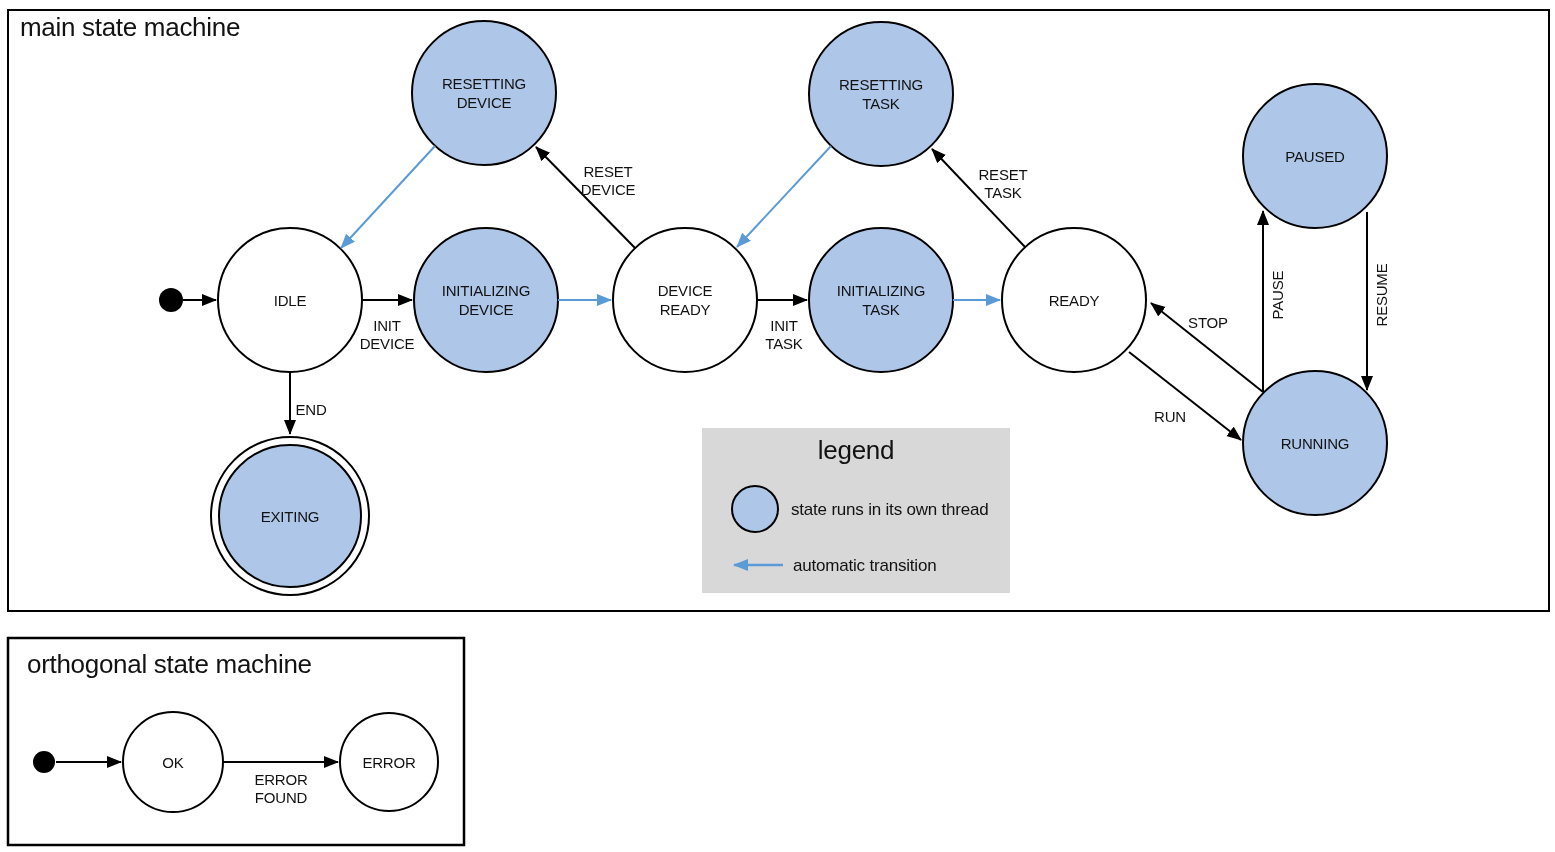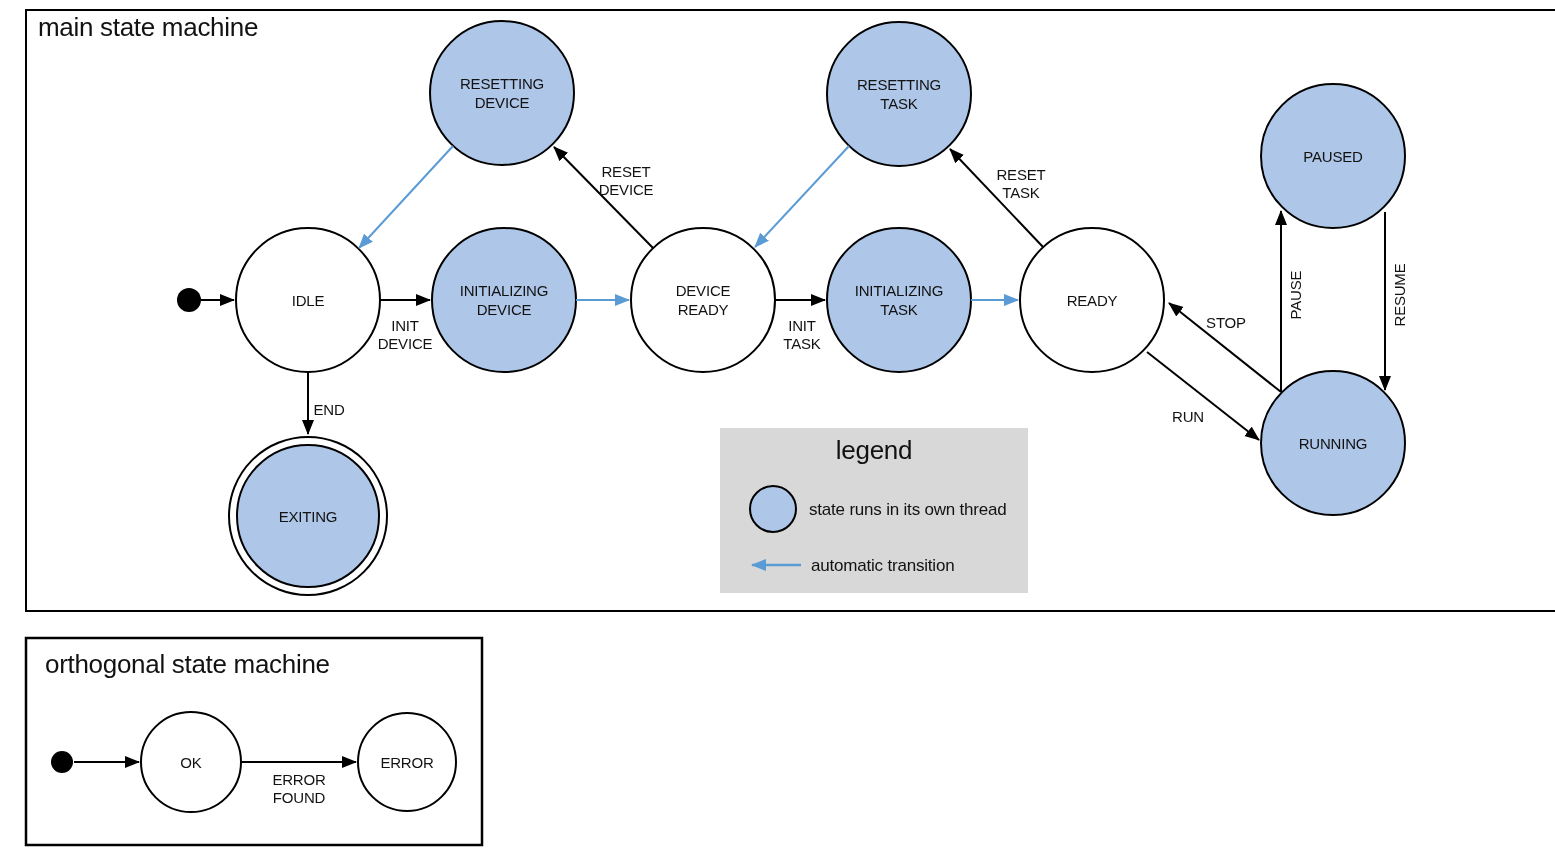--- a/index.html
+++ b/index.html
@@ -1,16 +1,16 @@
 <!DOCTYPE html>
 <html><head>
 <meta charset="utf-8">
 <style>
   html,body{margin:0;padding:0;background:#ffffff;}
-  .stage{position:relative;width:1241px;height:852px;padding-left:18px;}
+  .stage{position:relative;width:1241px;height:852px;}
   svg{display:block;}
   text{font-family:"Liberation Sans","DejaVu Sans",sans-serif;fill:#121212;}
   .box-title{font-size:26px;letter-spacing:-0.3px;}
   .state-label{font-size:15px;letter-spacing:-0.2px;}
   .edge-label{font-size:15px;letter-spacing:-0.2px;}
   .legend-title{font-size:26px;letter-spacing:-0.3px;}
   .legend-text{font-size:17px;letter-spacing:-0.2px;}
 </style>
 </head>
 <body>

